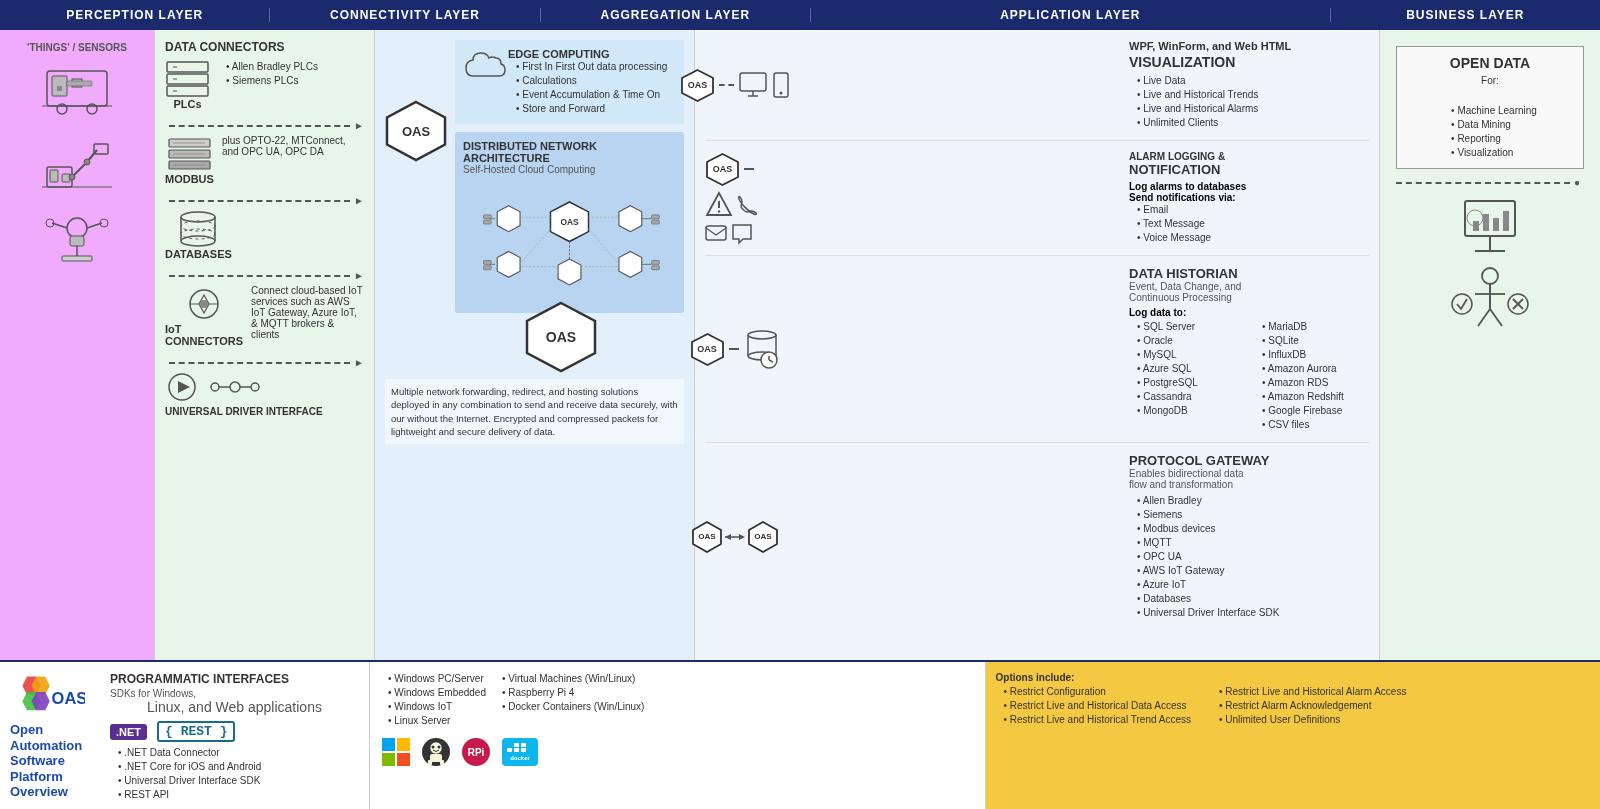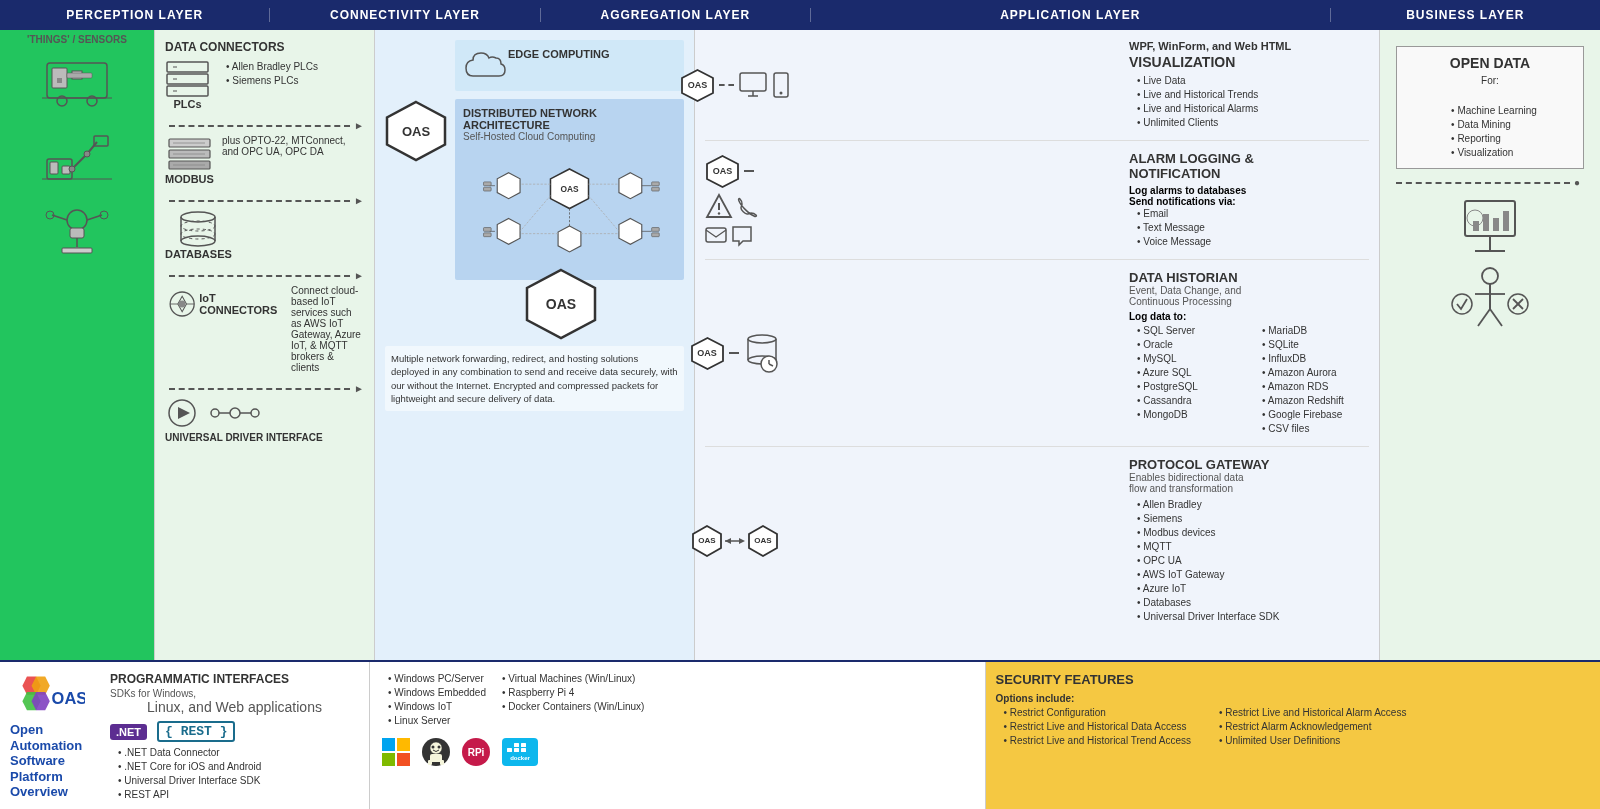--- a/index.html
+++ b/index.html
@@ -23,24 +23,24 @@
     }
     .top-header div:last-child { border-right: none; }
 
     .main-content {
       display: flex;
       height: 630px;
     }
 
     
     .perception {
-      background: #22c55e;
+      background: #f0abfc;
       width: 155px;
       min-width: 155px;
-      padding: 2px;
+      padding: 10px;
       border-right: 1px solid #ccc;
       display: flex;
       flex-direction: column;
       align-items: center;
     }
     .sensor-icon {
       margin: 8px 0;
       display: flex;
       flex-direction: column;
       align-items: center;
@@ -423,21 +423,21 @@
       </div>
     </div>
 
     <div class="connector-row">
       <div class="dashed-line"></div>
       <span style="font-size:10px; color:#555">►</span>
     </div>
 
     <div class="sub-section">
       <div style="display:flex; align-items:flex-start; gap:8px;">
-        <div style="display:flex; flex-direction:row; align-items:center;">
+        <div style="display:flex; flex-direction:column; align-items:center;">
           <svg width="40" height="38" viewBox="0 0 40 38">
             <circle cx="20" cy="19" r="14" fill="none" stroke="#555" stroke-width="1.5"></circle>
             <polygon points="20,10 25,19 20,28 15,19" fill="none" stroke="#555" stroke-width="1.2"></polygon>
             <circle cx="20" cy="19" r="4" fill="#888"></circle>
             <line x1="6" y1="19" x2="15" y2="19" stroke="#555" stroke-width="1"></line>
             <line x1="25" y1="19" x2="34" y2="19" stroke="#555" stroke-width="1"></line>
           </svg>
           <div class="sub-title">IoT CONNECTORS</div>
         </div>
         <div style="font-size:10px; color:#333; max-width:120px;">Connect cloud-based IoT services such as AWS IoT Gateway, Azure IoT, &amp; MQTT brokers &amp; clients</div>
@@ -482,20 +482,26 @@
       <div style="flex:1;">
 
         <div class="edge-computing-box">
           <div style="display:flex; gap:0; align-items:flex-start;">
 
             <svg width="45" height="35" viewBox="0 0 45 35">
               <path d="M10,28 Q3,28 3,20 Q3,13 10,12 Q10,5 18,5 Q24,5 26,10 Q29,8 33,10 Q38,10 38,16 Q42,17 42,22 Q42,28 36,28 Z" fill="none" stroke="#555" stroke-width="1.5"></path>
             </svg>
             <div>
               <div class="sub-title">EDGE COMPUTING</div>
+              <ul class="bullet-list">
+                <li>First In First Out data processing</li>
+                <li>Calculations</li>
+                <li>Event Accumulation &amp; Time On</li>
+                <li>Store and Forward</li>
+              </ul>
             </div>
           </div>
         </div>
 
         <div class="network-box">
           <div class="sub-title">DISTRIBUTED NETWORK ARCHITECTURE</div>
           <div style="font-size:10px; color:#555; ">Self-Hosted Cloud Computing</div>
 
           <div style="position:relative; height:130px; width:100%;">
             <svg width="100%" height="130" viewBox="0 0 280 130">
@@ -616,21 +622,21 @@
             <polyline points="1,3 11,10 21,3" fill="none" stroke="#555" stroke-width="1.2"></polyline>
           </svg>
 
           <svg width="22" height="22" viewBox="0 0 22 22">
             <path d="M2,2 L20,2 L20,16 L12,16 L8,20 L8,16 L2,16 Z" fill="none" stroke="#555" stroke-width="1.5"></path>
           </svg>
         </div>
       </div>
       <div class="app-details"></div>
       <div class="app-right">
-        <div class="app-title" style="font-size:13px;">ALARM LOGGING &amp;</div>
+        <div class="app-title" style="font-size:10px;">ALARM LOGGING &amp;</div>
         <div class="app-title" style="font-size:13px; margin-bottom:4px;">NOTIFICATION</div>
         <div style="font-weight:bold; font-size:10px;">Log alarms to databases</div>
         <div style="font-weight:bold; font-size:10px;">Send notifications via:</div>
         <ul class="bullet-list">
           <li>Email</li>
           <li>Text Message</li>
           <li>Voice Message</li>
         </ul>
       </div>
     </div>
@@ -874,21 +880,20 @@
         <rect x="14" y="12" width="5" height="4" rx="0.5" fill="white"></rect>
         <rect x="21" y="12" width="5" height="4" rx="0.5" fill="white"></rect>
         <rect x="14" y="7" width="5" height="4" rx="0.5" fill="white"></rect>
         <rect x="21" y="7" width="5" height="4" rx="0.5" fill="white"></rect>
         <text x="20" y="24" text-anchor="middle" font-size="6" fill="white" font-weight="bold">docker</text>
       </svg>
     </div>
   </div>
 
   <div class="bottom-security">
-    <div class="security-label">SECURITY FEATURES</div>
     <div style="font-size:10px; font-weight:bold; color:#333; margin-bottom:2px;">Options include:</div>
     <div style="display:flex; gap:20px;">
       <div>
         <ul class="bullet-list">
           <li>Restrict Configuration</li>
           <li>Restrict Live and Historical Data Access</li>
           <li>Restrict Live and Historical Trend Access</li>
         </ul>
       </div>
       <div>

